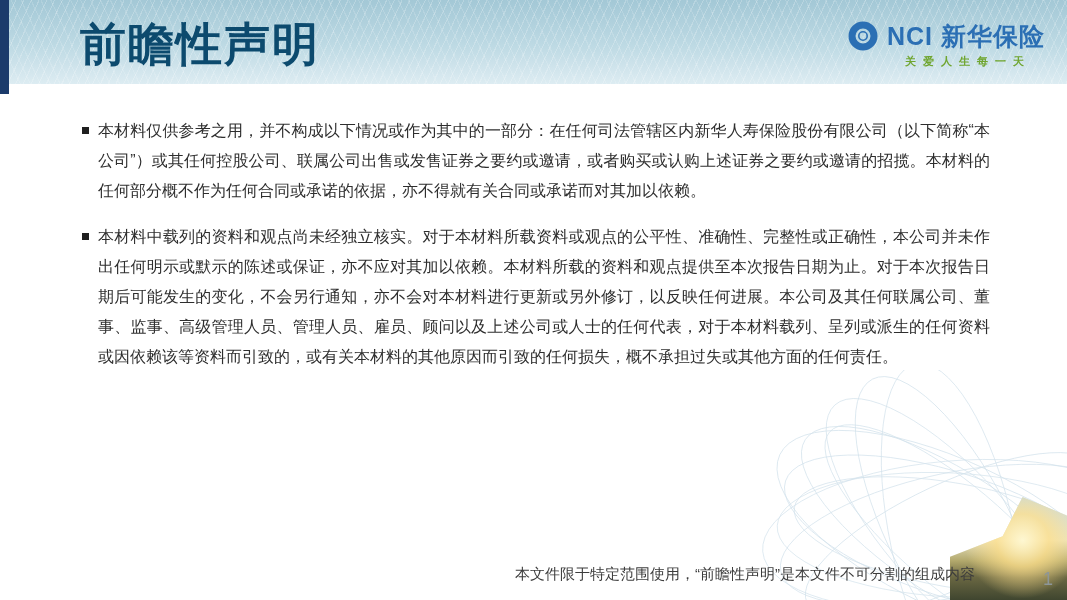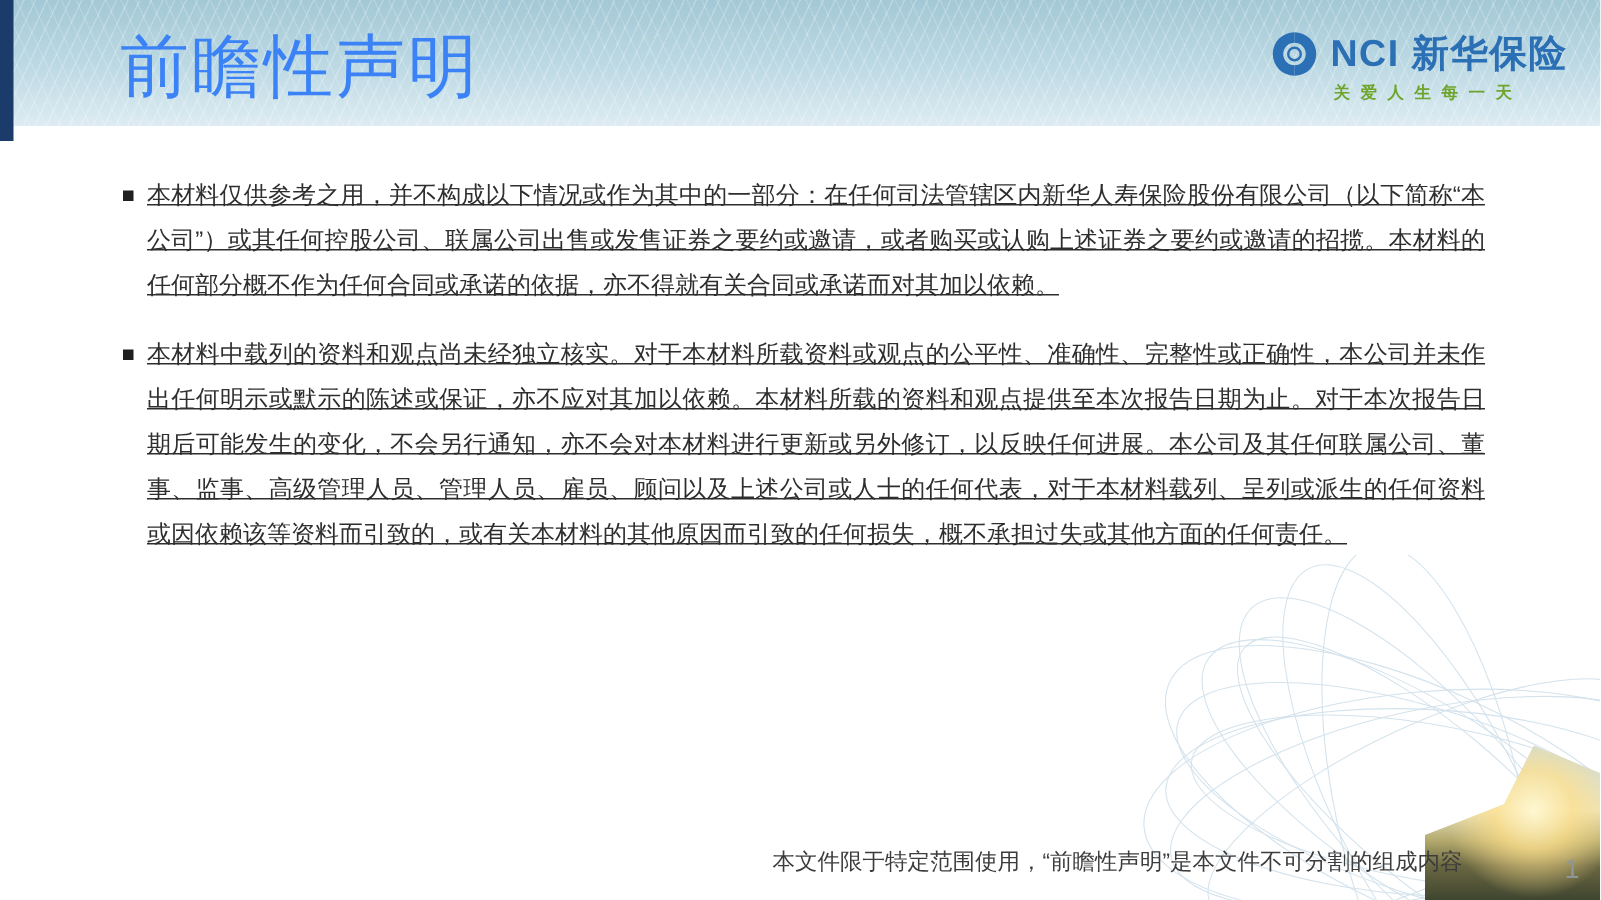--- a/index.html
+++ b/index.html
@@ -15,47 +15,46 @@
       repeating-linear-gradient(115deg, rgba(255,255,255,0.22) 0 1px, rgba(255,255,255,0) 1px 7px),
       repeating-linear-gradient(65deg, rgba(255,255,255,0.15) 0 1px, rgba(255,255,255,0) 1px 9px),
       linear-gradient(180deg,#a3c8d6 0%,#bedae4 55%,#ddecf2 100%);
   }
   .left-accent-bar{
     position:absolute;left:0;top:0;width:9px;height:94px;
     background:#1b3b6b;
   }
   .page-title{
     position:absolute;left:80px;top:15px;
-    font-size:46px;font-weight:400;letter-spacing:2px;
-    color:#3b82f6;line-height:58px;white-space:nowrap;
+    font-size:46px;font-weight:700;letter-spacing:2px;
+    color:#0c4a6e;line-height:58px;white-space:nowrap;
   }
   
   .brand-logo{
     position:absolute;right:20px;top:20px;width:200px;height:48px;
   }
   .brand-row{display:flex;align-items:flex-start;gap:8px;}
   .brand-icon{width:32px;height:32px;flex:0 0 32px;}
   .brand-name{
     font-size:25px;font-weight:800;color:#2b6fb4;
     letter-spacing:1px;white-space:nowrap;line-height:32px;
   }
   .brand-tagline{
     margin-top:2px;margin-left:42px;
     font-size:11px;color:#6fa52f;font-weight:700;
-    letter-spacing:7px;white-space:nowrap;
+    letter-spacing:7px;white-space:nowrap;text-align:center;
   }
   
   .content-area{
     position:absolute;left:82px;top:116px;width:908px;
     font-size:16px;line-height:30px;color:#2e2e2e;
   }
   .bullet-item{
     position:relative;padding-left:16px;margin:0 0 16px 0;
     text-align:justify;
-    text-decoration:underline;
   }
   .bullet-marker{
     position:absolute;left:0;top:11px;width:7px;height:7px;
     background:#1f1f1f;
   }
   
   .corner-decoration{
     position:absolute;right:0;bottom:0;width:320px;height:230px;
     overflow:hidden;pointer-events:none;
   }

